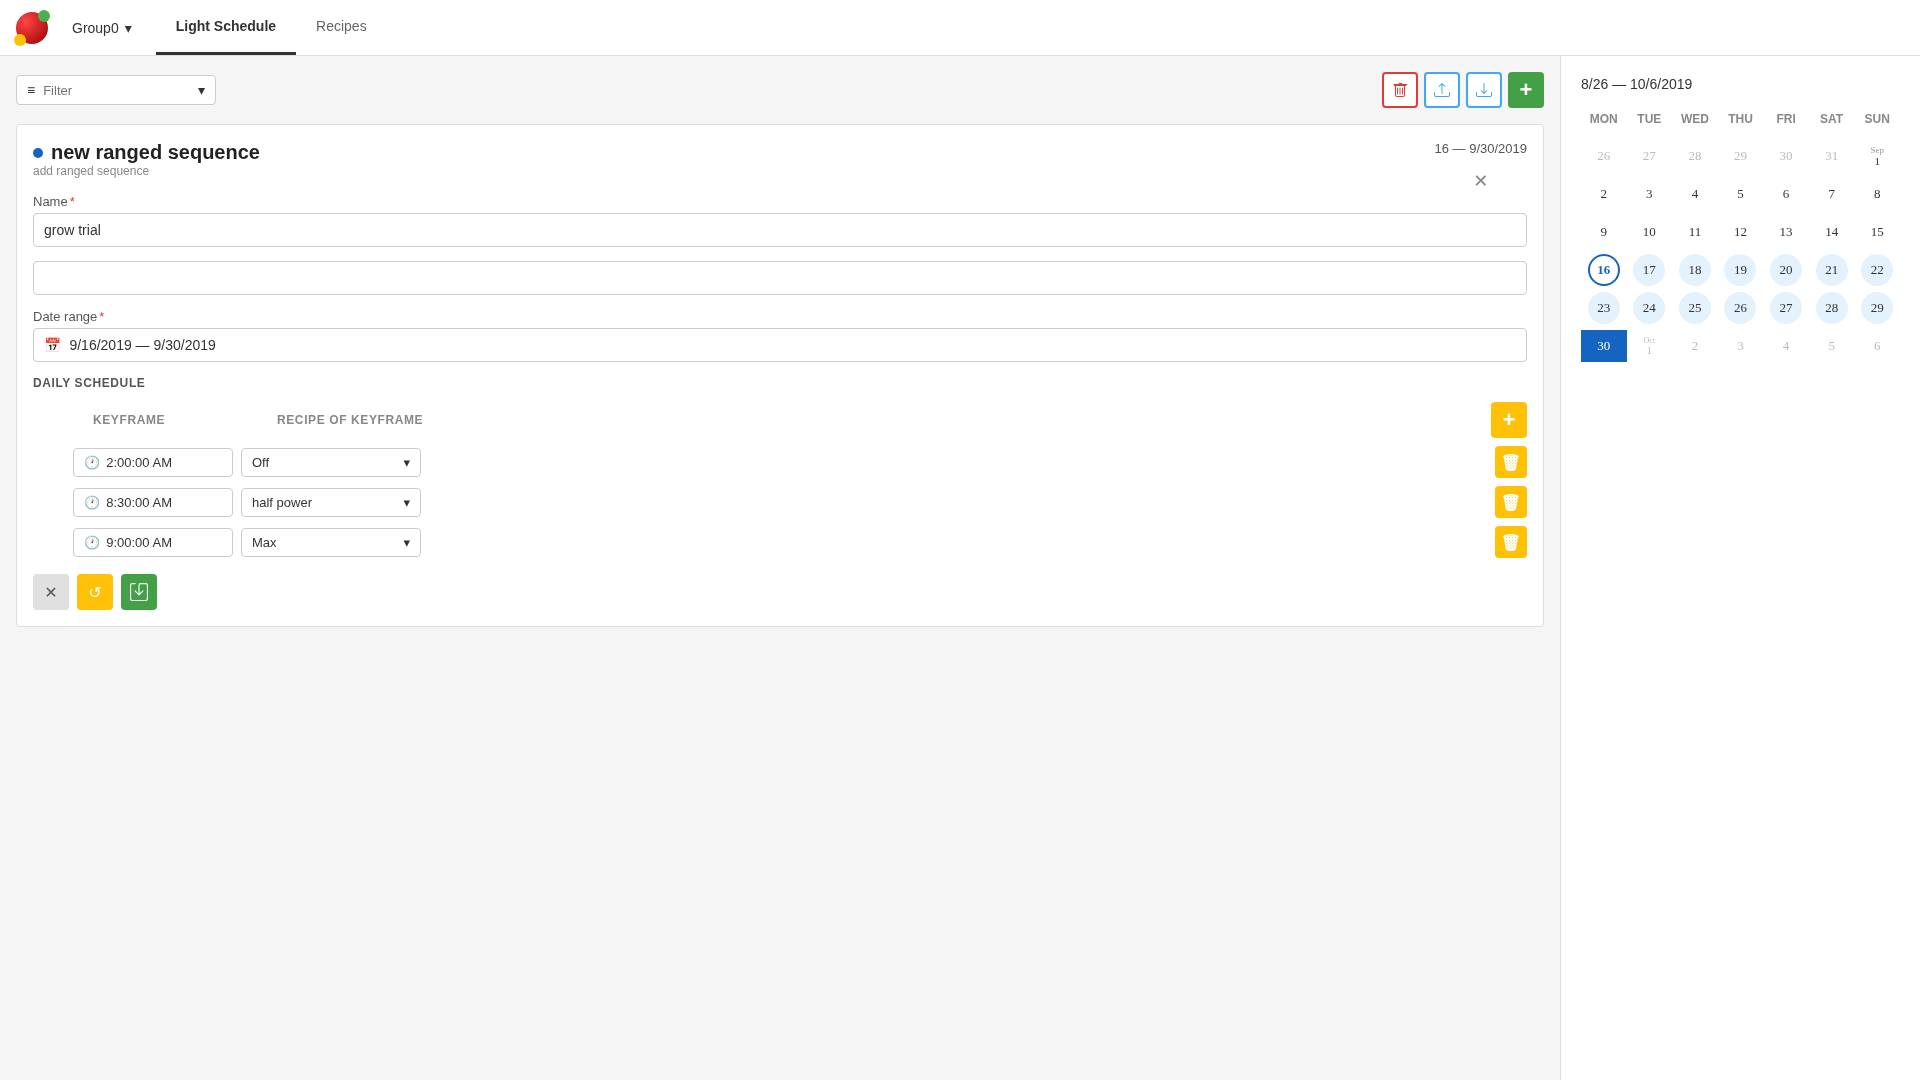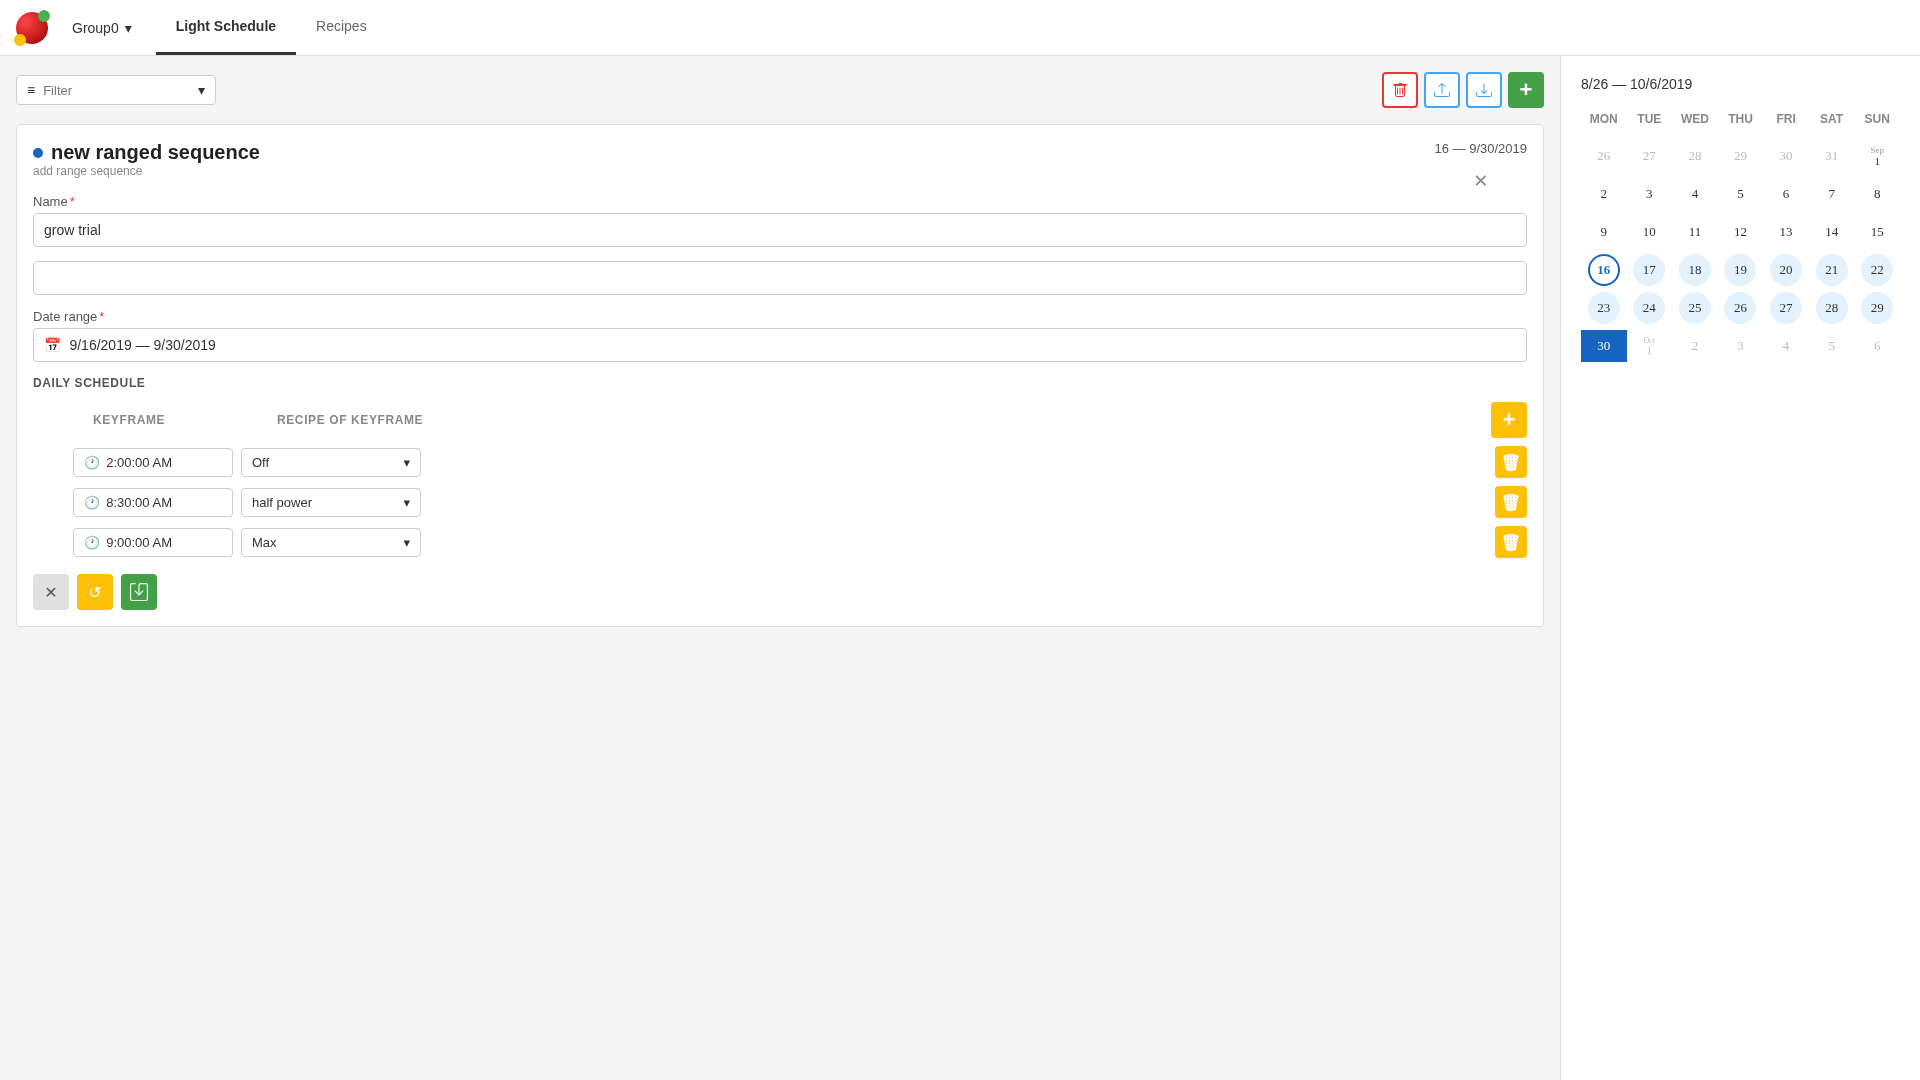--- a/index.html
+++ b/index.html
@@ -429,21 +429,21 @@
       </div>
     </div>
 
     <div class="form-card">
       <div class="form-card-header">
         <div>
           <div class="form-title">
             <span class="dot-blue"></span>
             <span>new ranged sequence</span>
           </div>
-          <div class="form-subtitle">add range sequence</div>
+          <div class="form-subtitle">add ranged sequence</div>
         </div>
         <div style="display:flex;align-items:center;gap:16px;flex-direction:column;">
           <span class="date-range-badge">16 — 9/30/2019</span>
           <button class="close-btn">✕</button>
         </div>
       </div>
 
       
       <div class="field-label">
         <span>Name</span>

